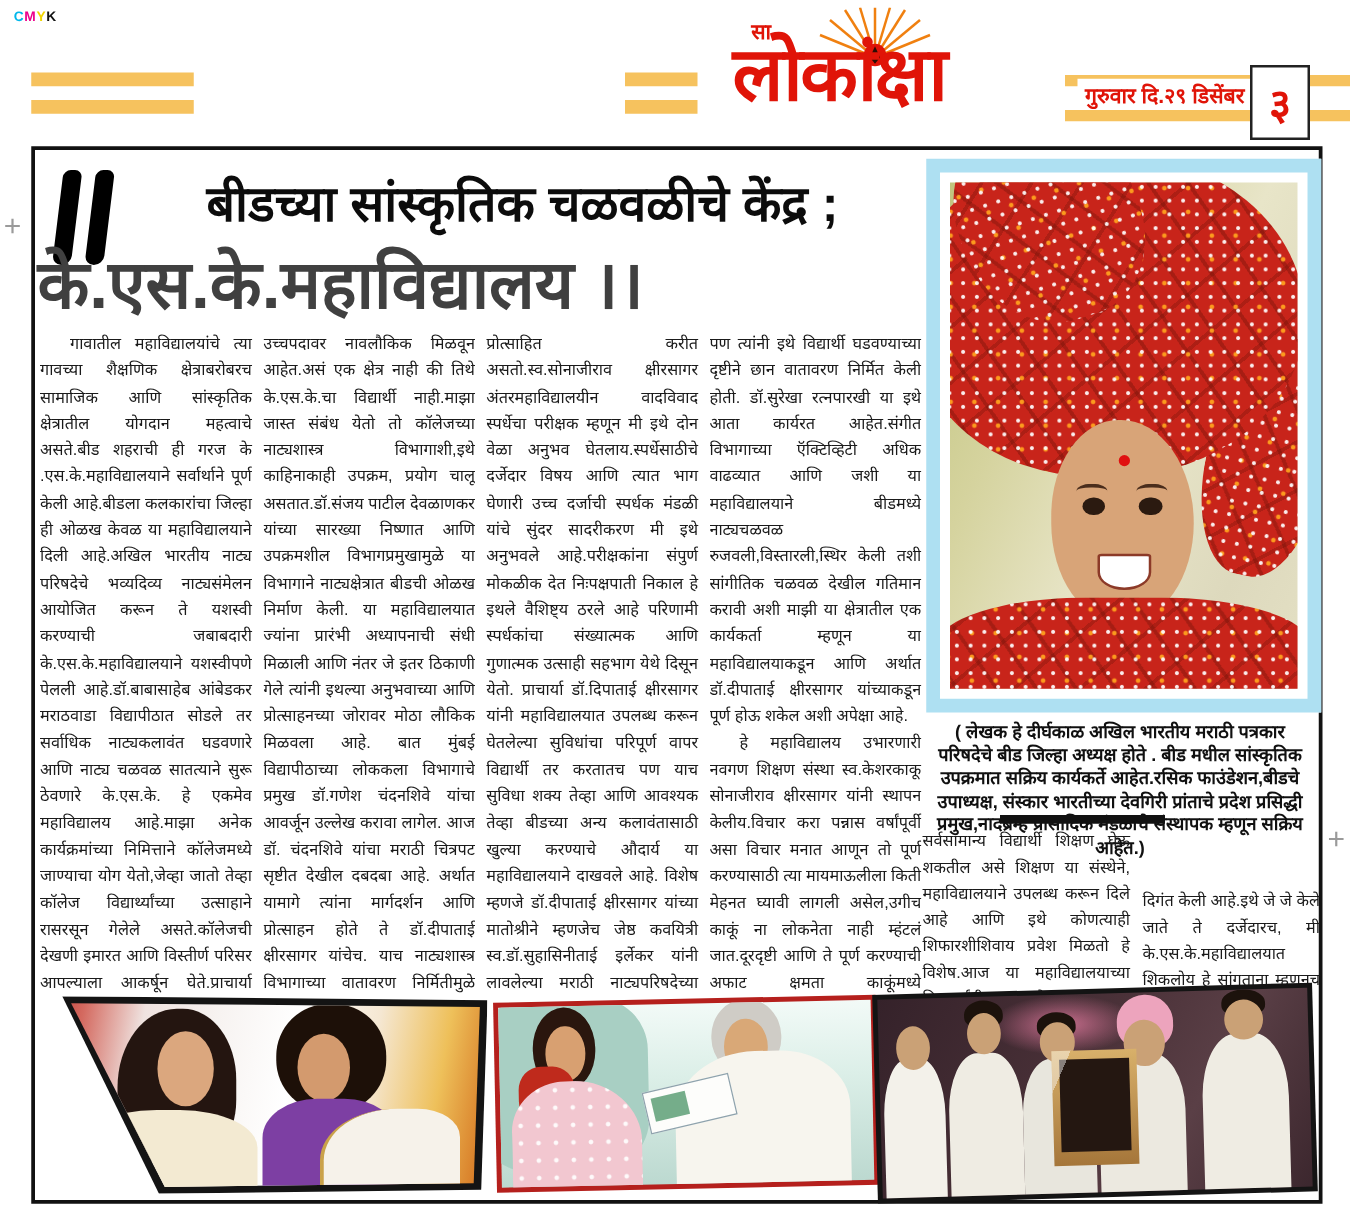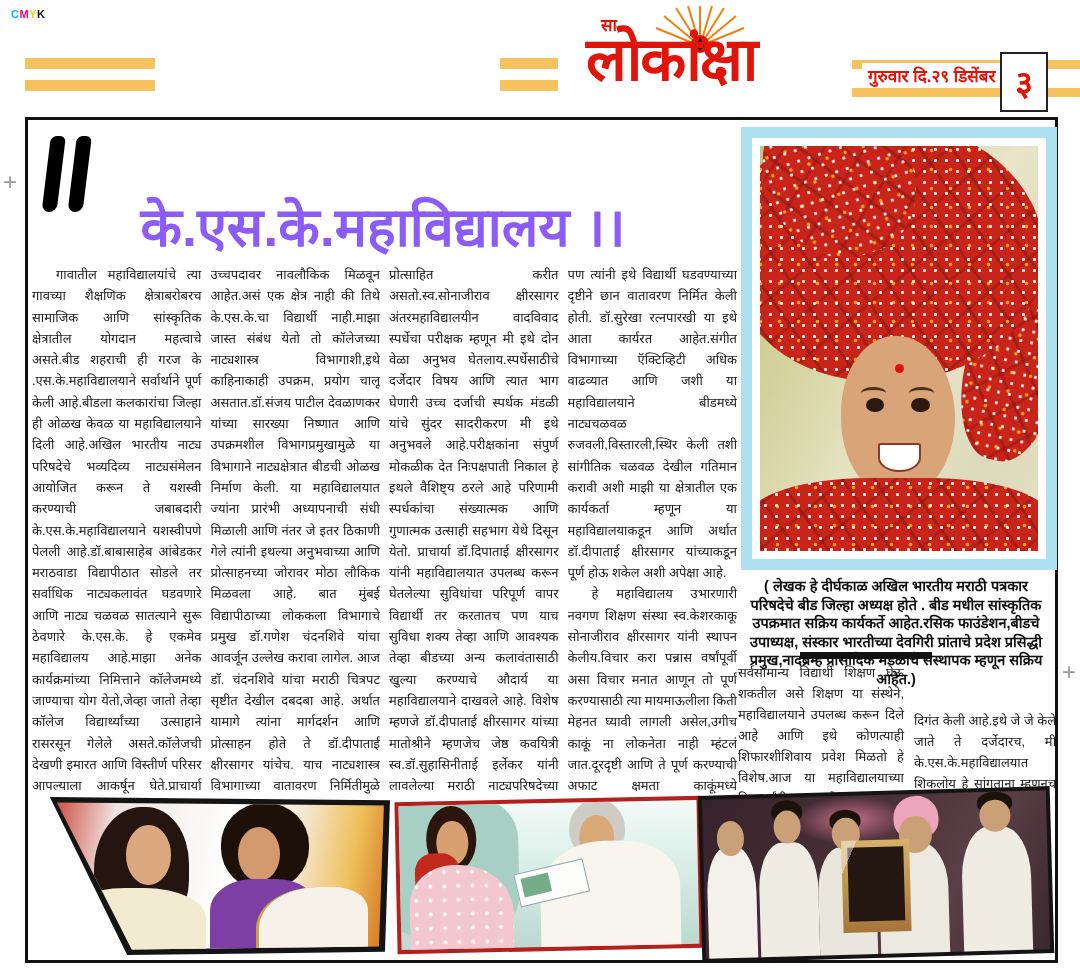--- a/index.html
+++ b/index.html
@@ -31,22 +31,22 @@
   
   .frame{position:absolute;left:25px;top:117px;width:1033px;height:846px;border:3px solid #111;
          box-sizing:border-box;background:#fff;}
 
   
   .open-marks{position:absolute;left:42px;top:136px;width:70px;height:80px;transform:skewX(-7deg);}
   .open-marks i{position:absolute;top:0;width:15px;height:76px;background:#000;border-radius:7px 7px 9px 9px;}
   .open-marks i:nth-child(1){left:4px}.open-marks i:nth-child(2){left:30px}
   .hl1{position:absolute;left:108px;top:134px;width:620px;text-align:center;font-size:40px;
        font-weight:bold;color:#0c0c0c;white-space:nowrap;}
-  .hl2{position:absolute;left:30px;top:188px;width:706px;text-align:center;font-size:54px;
-       font-weight:800;color:#8b5cf6;white-space:nowrap;}
+  .hl2{position:absolute;left:30px;top:188px;width:706px;font-size:54px;
+       font-weight:800;color:#404040;white-space:nowrap;}
 
   
   .columns{position:absolute;left:32px;top:264px;width:705px;height:533px;display:flex;gap:9px;overflow:hidden;}
   .col{flex:1;font-size:13px;line-height:21.3px;text-align:justify;overflow:hidden;}
   .col p{margin:0;}
   .col p.indent{text-indent:24px;}
 
   
   .portrait{position:absolute;left:741px;top:127px;width:316px;height:443px;background:#fff;
             border:11px solid #aee0f2;box-sizing:border-box;padding:8px;}
@@ -169,20 +169,21 @@
   <div class="page-num-box">
     <span>३</span>
   </div>
 
   <div class="frame"></div>
 
   <div class="open-marks">
       <i></i>
       <i></i>
     </div>
+  <div class="hl1">बीडच्या सांस्कृतिक चळवळीचे केंद्र ;</div>
   <div class="hl2">के.एस.के.महाविद्यालय ।।</div>
 
   <div class="columns">
     <div class="col">
       <p class="indent">गावातील महाविद्यालयांचे त्या गावच्या शैक्षणिक क्षेत्राबरोबरच सामाजिक आणि सांस्कृतिक क्षेत्रातील योगदान महत्वाचे असते.बीड शहराची ही गरज के .एस.के.महाविद्यालयाने सर्वार्थाने पूर्ण केली आहे.बीडला कलकारांचा जिल्हा ही ओळख केवळ या महाविद्यालयाने दिली आहे.अखिल भारतीय नाट्य परिषदेचे भव्यदिव्य नाट्यसंमेलन आयोजित करून ते यशस्वी करण्याची जबाबदारी के.एस.के.महाविद्यालयाने यशस्वीपणे पेलली आहे.डॉ.बाबासाहेब आंबेडकर मराठवाडा विद्यापीठात सोडले तर सर्वाधिक नाट्यकलावंत घडवणारे आणि नाट्य चळवळ सातत्याने सुरू ठेवणारे के.एस.के. हे एकमेव महाविद्यालय आहे.माझा अनेक कार्यक्रमांच्या निमित्ताने कॉलेजमध्ये जाण्याचा योग येतो,जेव्हा जातो तेव्हा कॉलेज विद्यार्थ्यांच्या उत्साहाने रासरसून गेलेले असते.कॉलेजची देखणी इमारत आणि विस्तीर्ण परिसर आपल्याला आकर्षून घेते.प्राचार्या डॉ.दिपाताई यांची आवर्जून भेट होते,त्या स्वागतास सदैव तत्पर असतात.आज या महाविद्यालयाला जे वर्तमान रूप आणि लौकिक लाभले आहे त्याचे सर्वांत आधी श्रेय जाते ते दीपाताईंनाच.महाविद्यालयिन अभ्यासक्रम पूर्ण व्हावा या दृष्टीने त्या सतत कार्यरत असतात,परिणामी या महाविद्यालयाचा सर्वच शाखांचा निकाल हा अत्यंत चांगला असतो.या महाविद्यालयाचे अनेक विद्यार्थी हे विविध क्षेत्रात आज</p>
     </div>
     <div class="col">
       <p>उच्चपदावर नावलौकिक मिळवून आहेत.असं एक क्षेत्र नाही की तिथे के.एस.के.चा विद्यार्थी नाही.माझा जास्त संबंध येतो तो कॉलेजच्या नाट्यशास्त्र विभागाशी,इथे काहिनाकाही उपक्रम, प्रयोग चालू असतात.डॉ.संजय पाटील देवळाणकर यांच्या सारख्या निष्णात आणि उपक्रमशील विभागप्रमुखामुळे या विभागाने नाट्यक्षेत्रात बीडची ओळख निर्माण केली. या महाविद्यालयात ज्यांना प्रारंभी अध्यापनाची संधी मिळाली आणि नंतर जे इतर ठिकाणी गेले त्यांनी इथल्या अनुभवाच्या आणि प्रोत्साहनच्या जोरावर मोठा लौकिक मिळवला आहे. बात मुंबई विद्यापीठाच्या लोककला विभागाचे प्रमुख डॉ.गणेश चंदनशिवे यांचा आवर्जून उल्लेख करावा लागेल. आज डॉ. चंदनशिवे यांचा मराठी चित्रपट सृष्टीत देखील दबदबा आहे. अर्थात यामागे त्यांना मार्गदर्शन आणि प्रोत्साहन होते ते डॉ.दीपाताई क्षीरसागर यांचेच. याच नाट्यशास्त्र विभागाच्या वातावरण निर्मितीमुळे बीडला मग तत्कालीन पालकमंत्री जयदत्तअण्णा क्षीरसागर आणि नगराध्यक्ष डॉ.भारतभूषण क्षीरसागर यांनी अत्याधुनिक असे यशवंतराव चव्हाण नाट्यगृह उभारले. अलीकडे तर महाविद्यालयात देखील भव्य एडीटोरियम उभारले असून येथे सांस्कृतिक कार्यक्रमाची रेलचेल असते बात जसे विद्यार्थ्यांना सामावून घेतले जाते तसे बाहेरच्या कलावंतांनाही रंगमंच उपलब्ध करून दिला जातो. ललित कलांचे खऱ्या अर्थाने जतन आणि संवर्धन येथे केले जाते.स्वतः डॉ.दीपाताईंचा सहभाग हा कलावंतांना</p>
     </div>
     <div class="col">

